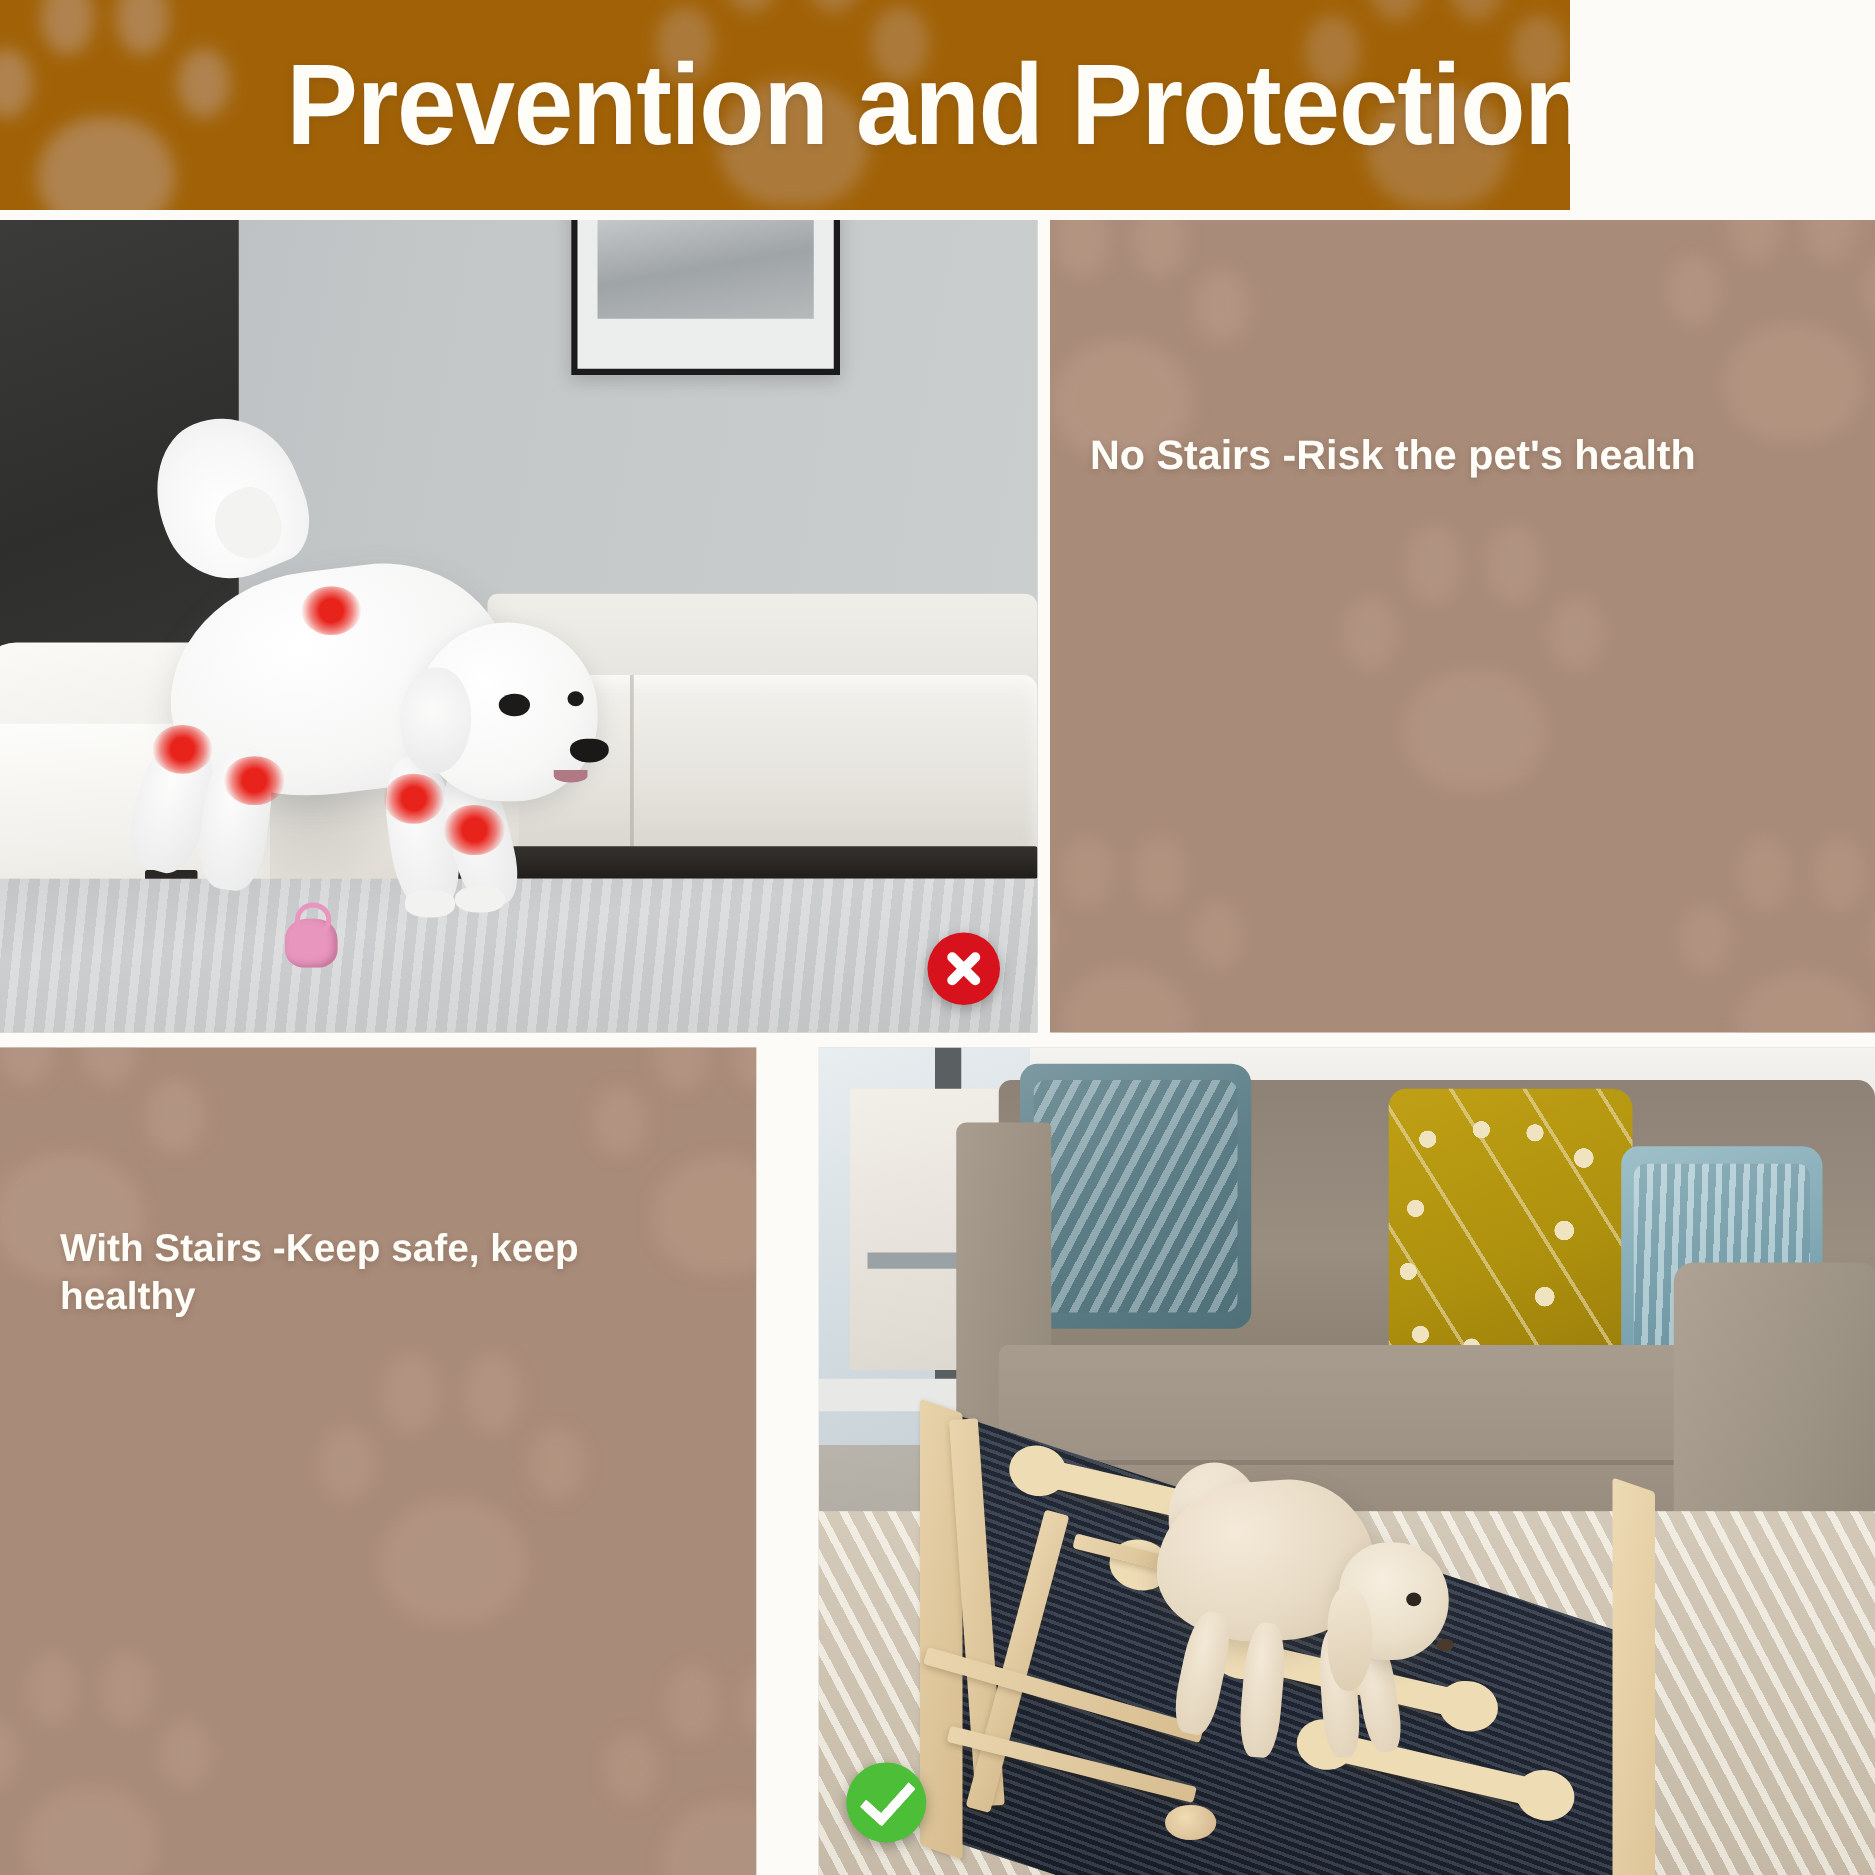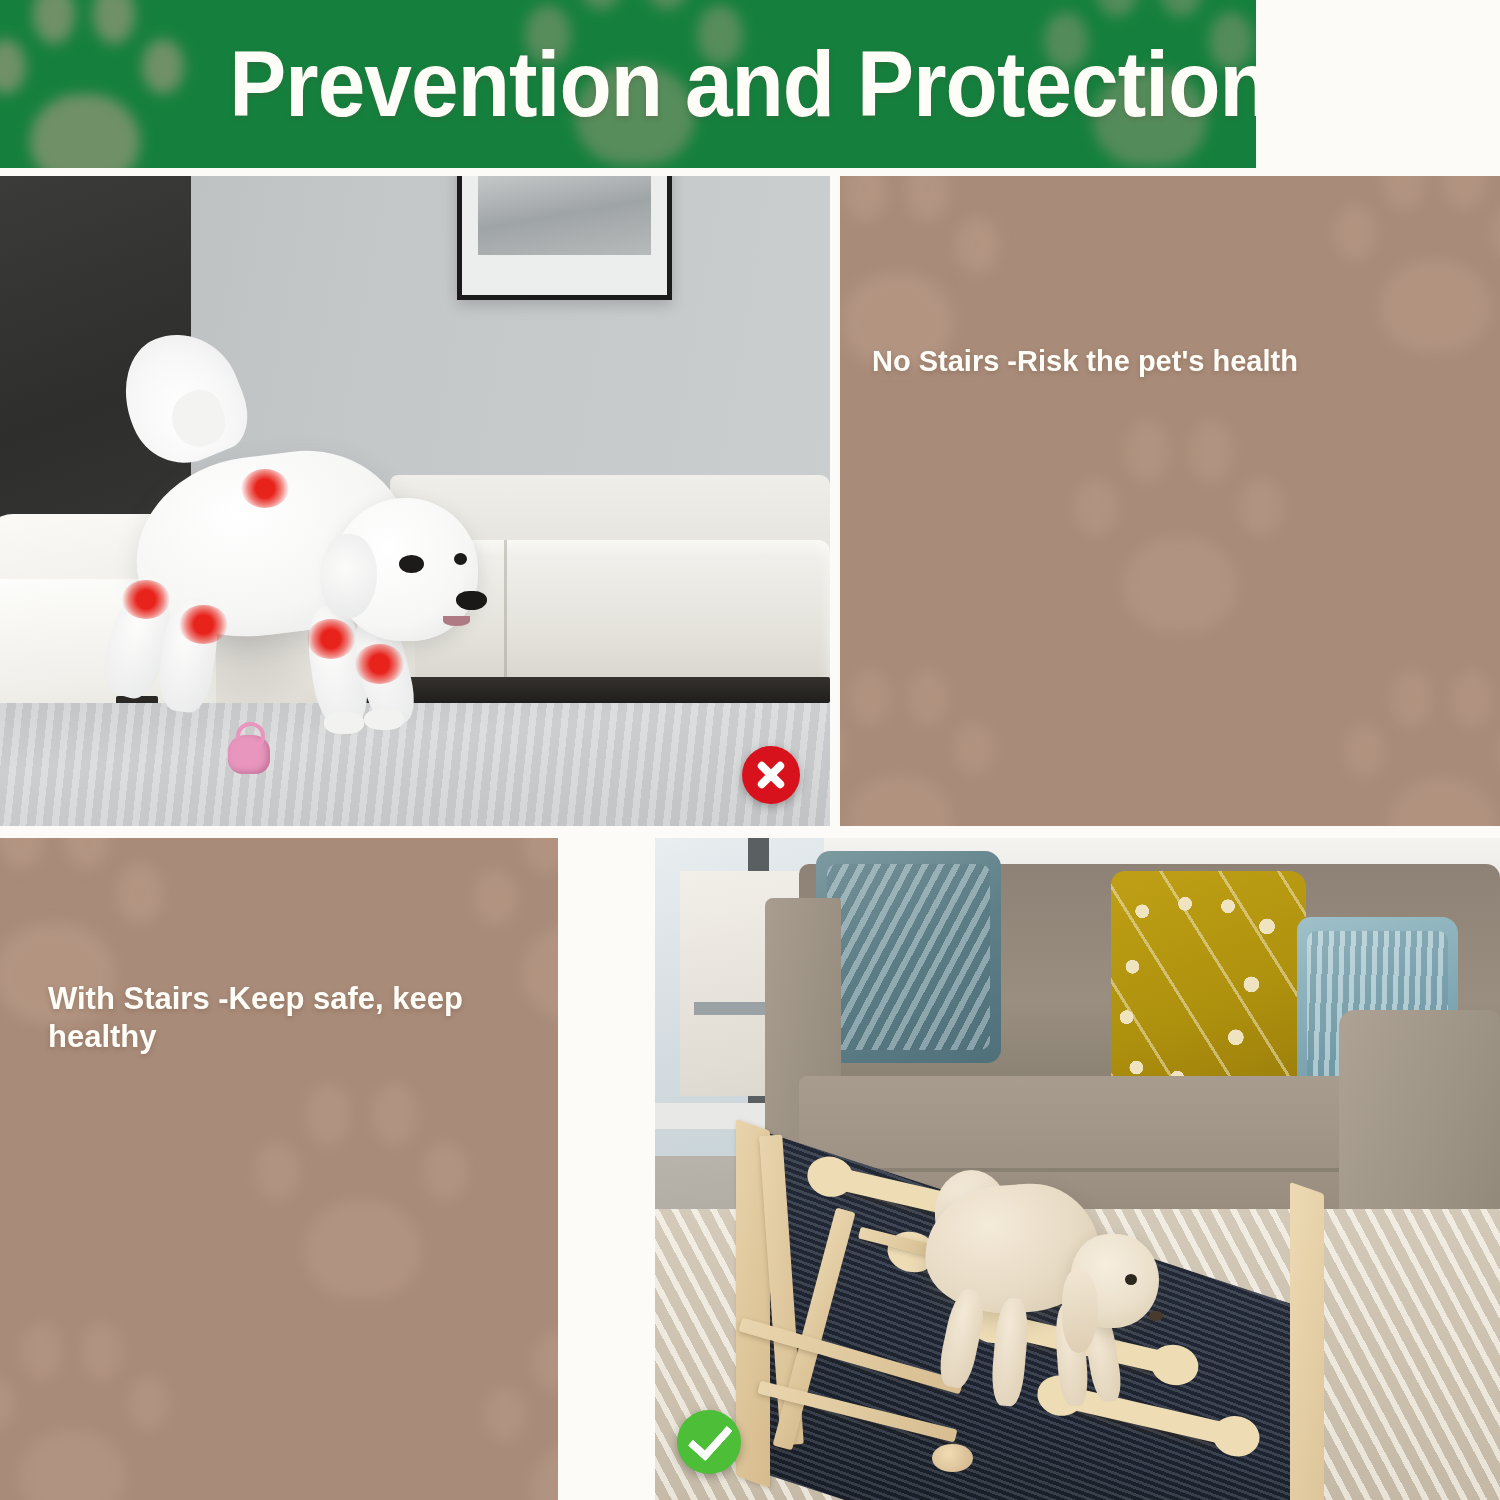--- a/index.html
+++ b/index.html
@@ -7,21 +7,21 @@
   body {
     font-family:"Liberation Sans", sans-serif;
     background:#fdfbf7;
     overflow:hidden;
   }
   .page { position:relative; width:1500px; height:1500px; background:#fdfbf7; }
 
   
   .header {
     position:absolute; left:0; top:0; width:1256px; height:168px;
-    background:#15803d; overflow:hidden;
+    background:#a16207; overflow:hidden;
   }
   .header-title {
     position:absolute; left:0; top:0; width:1500px; height:168px;
     display:flex; align-items:center; justify-content:center;
     color:#fffdf8; font-size:92px; font-weight:bold;
     letter-spacing:-1px; white-space:nowrap;
     transform:scaleX(0.93); transform-origin:center center;
     text-shadow:0 2px 6px rgba(90,65,50,.25);
     z-index:4;
   }
@@ -36,32 +36,32 @@
   .paw .t1 { width:20%; height:24%; left:2%;  top:30%; }
   .paw .t2 { width:20%; height:26%; left:25%; top:6%; }
   .paw .t3 { width:20%; height:26%; left:54%; top:6%; }
   .paw .t4 { width:20%; height:24%; left:77%; top:30%; }
 
   
   .panel { position:absolute; overflow:hidden; }
 
   .panel-tl { left:0;    top:176px;  width:830px;  height:650px; background:#c9cbcc; }
   .panel-tr { left:840px;top:176px;  width:660px;  height:650px; background:#a98b79; }
-  .panel-bl { left:0;    top:838px;  width:558px;  height:662px; background:#a98b79; }
+  .panel-bl { left:0;    top:838px;  width:605px;  height:662px; background:#a98b79; }
   .panel-br { left:655px;top:838px;  width:845px;  height:662px; background:#cfd4d6; }
 
   
   .textblock { position:absolute; z-index:3; }
   .tline {
     color:#fffdf8; font-weight:bold; line-height:1.22;
     text-shadow:0 2px 5px rgba(90,65,50,.30);
   }
 
   .tr-text { left:32px; right:10px; top:168px; }
-  .tr-text .tline { font-size:29px; margin-bottom:112px; white-space:nowrap; }
+  .tr-text .tline { font-size:33px; margin-bottom:112px; white-space:nowrap; }
   .tr-text .tline:last-child { margin-bottom:0; }
 
   .bl-text { left:48px; right:30px; top:142px; }
   .bl-text .tline { font-size:31px; margin-bottom:110px; }
   .bl-text .tline:last-child { margin-bottom:0; }
 
   
   .badge {
     position:absolute; border-radius:50%; z-index:6;
     display:flex; align-items:center; justify-content:center;

